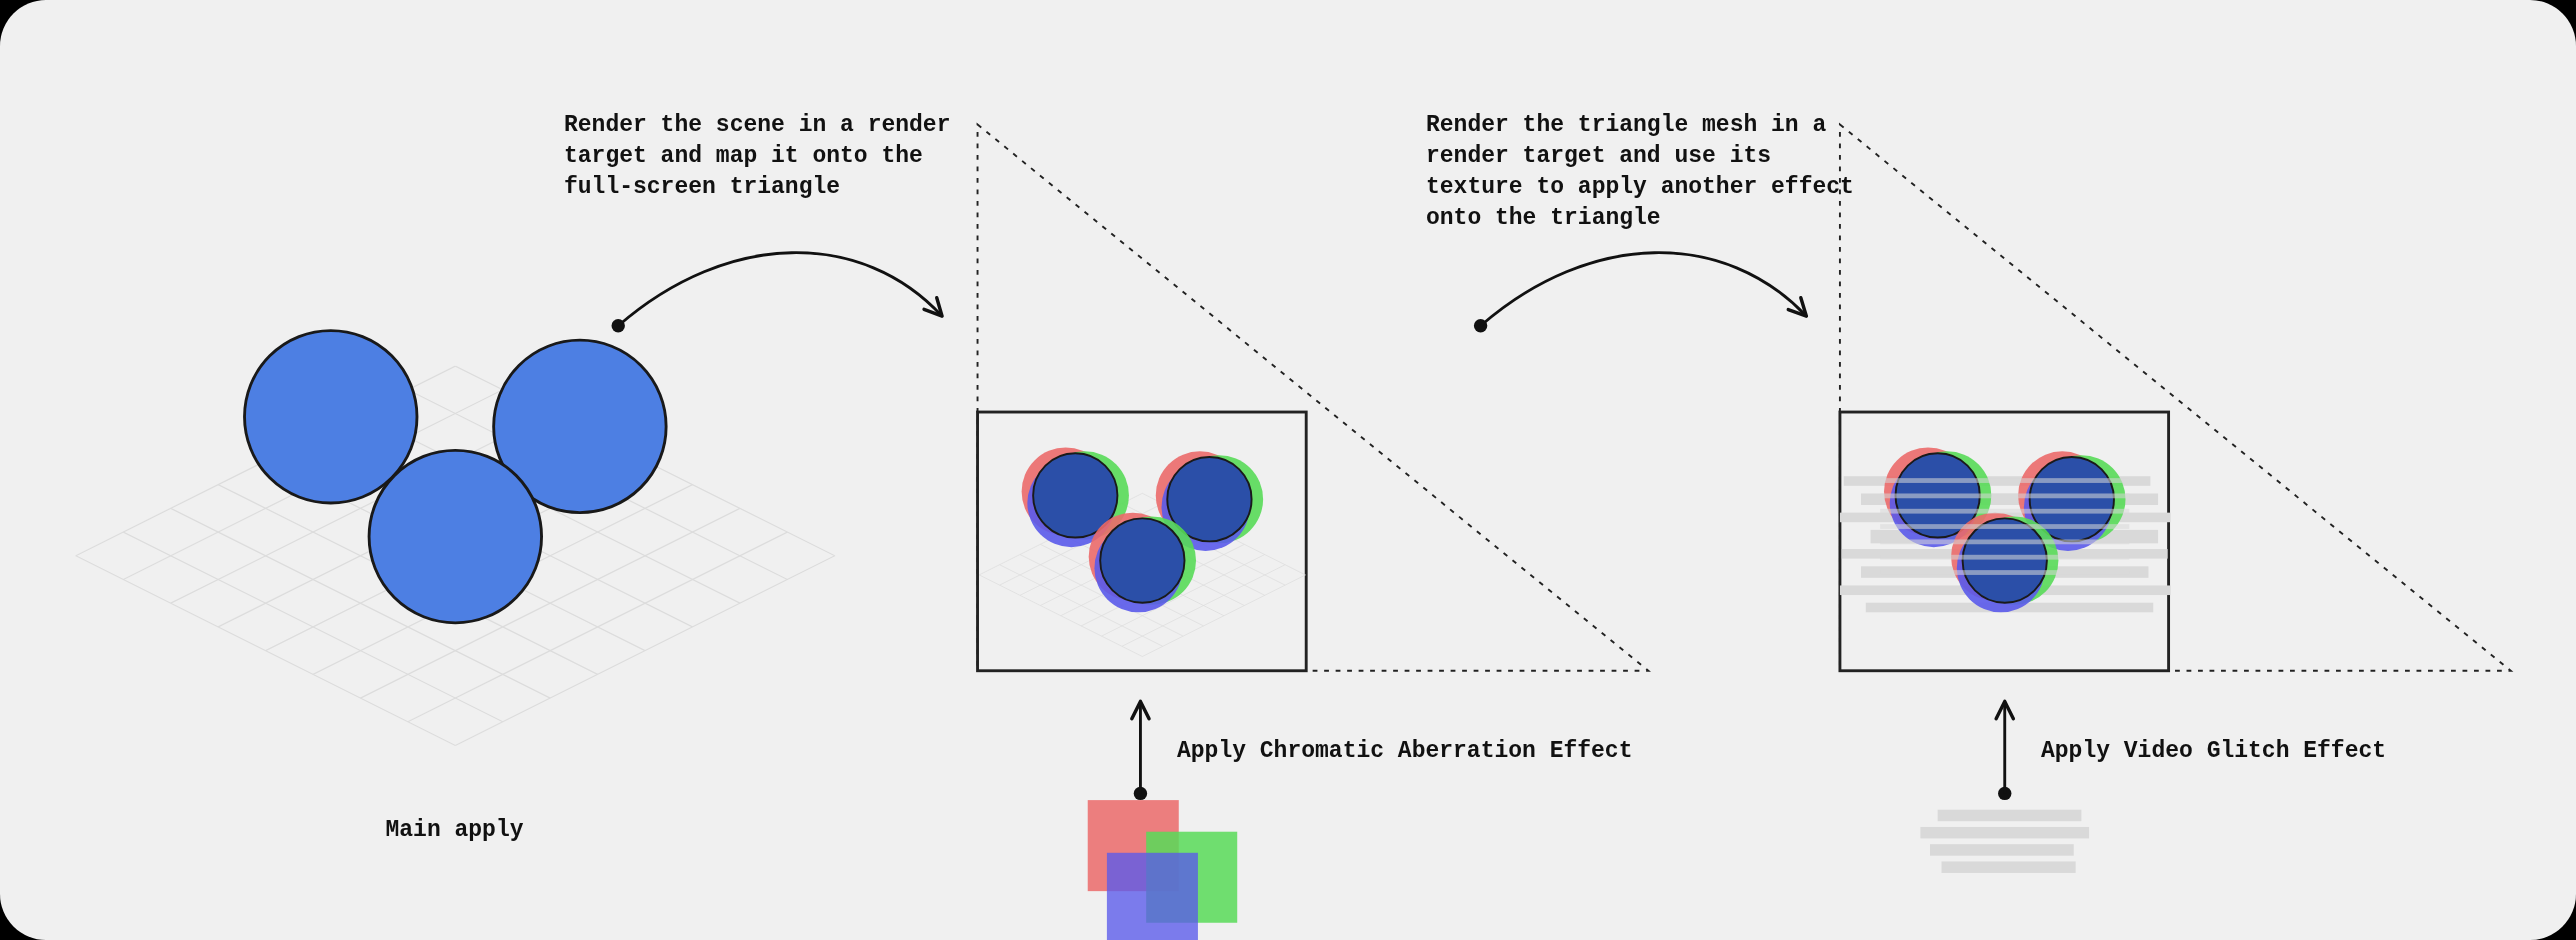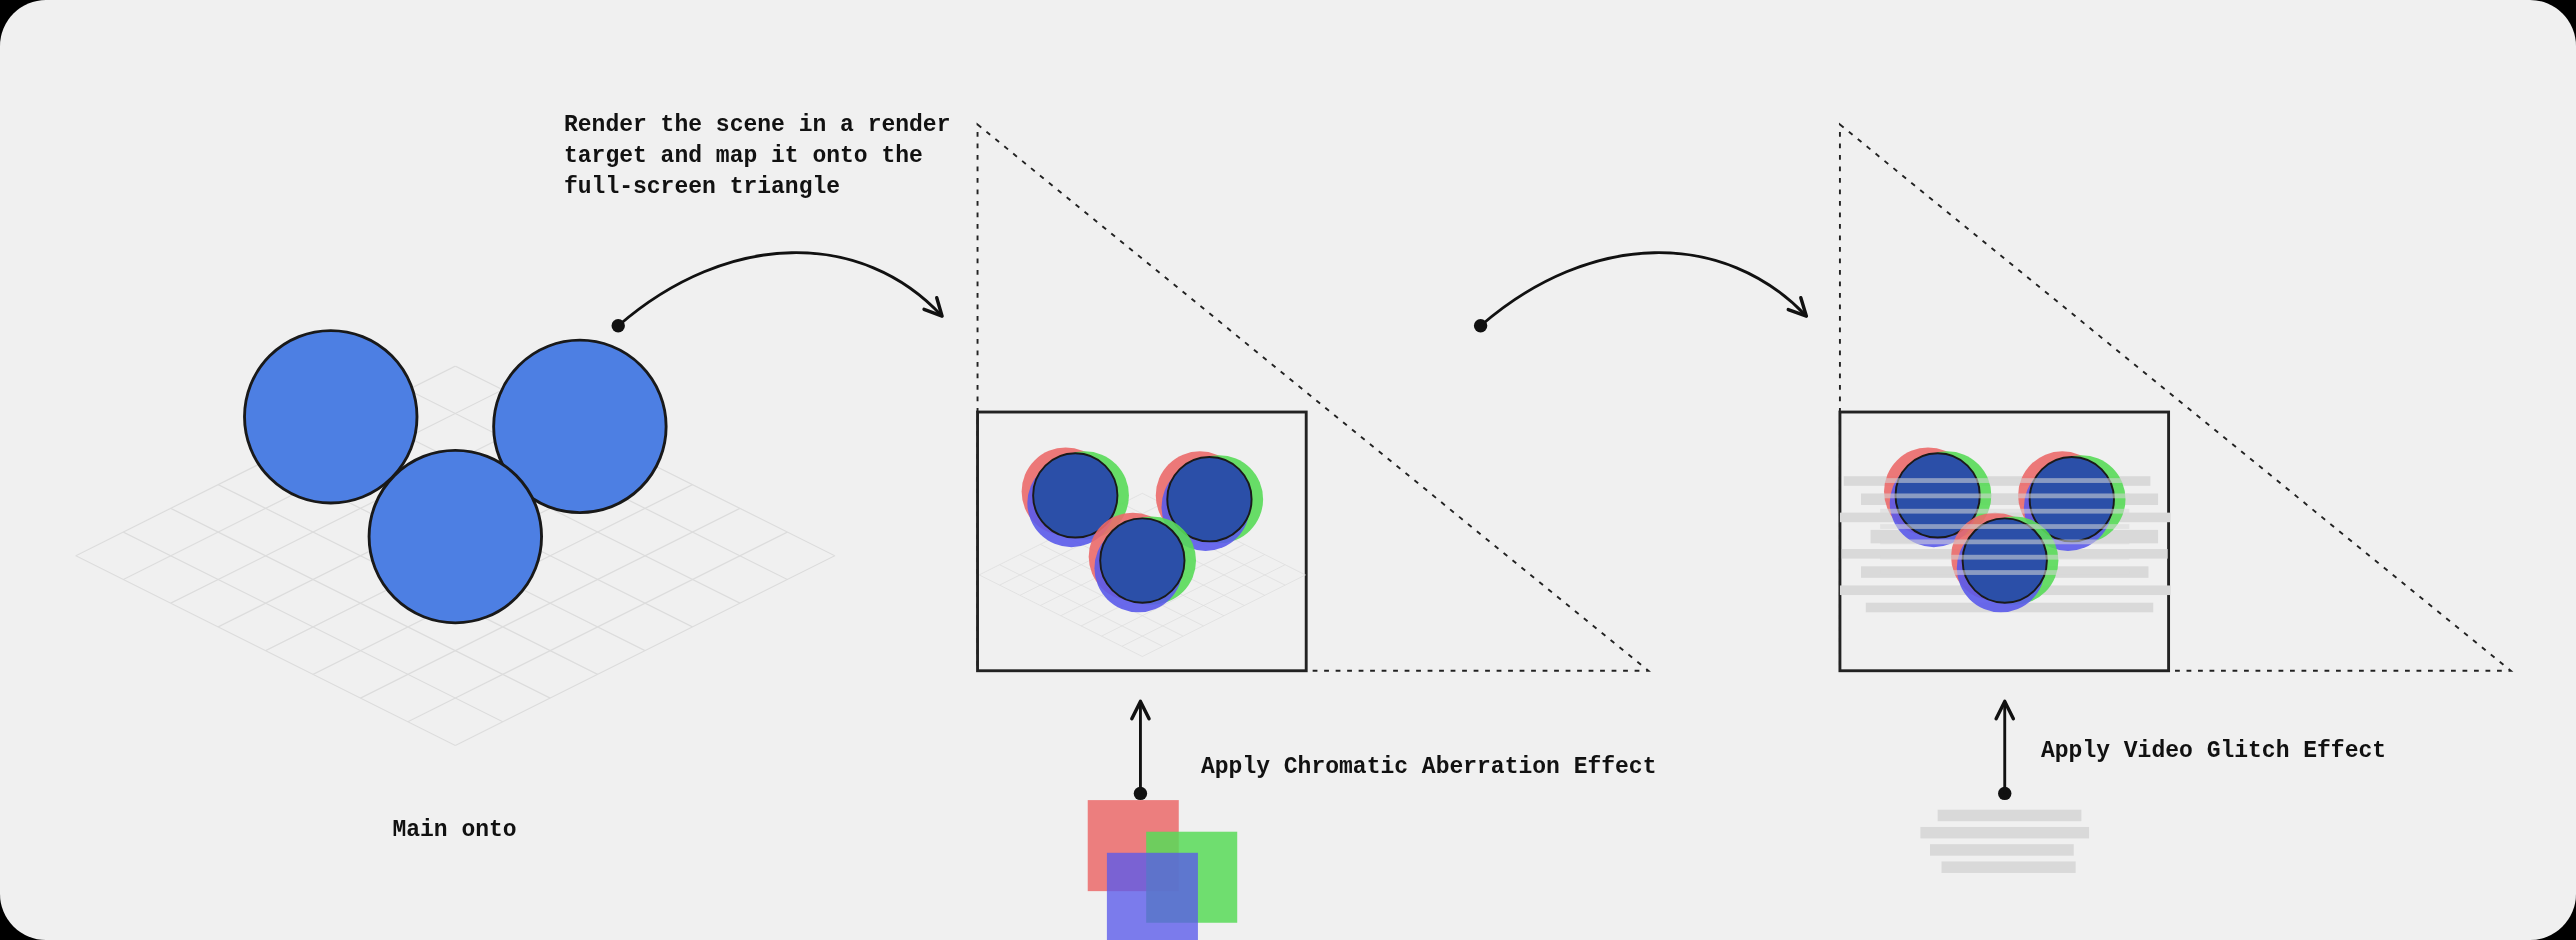--- a/index.html
+++ b/index.html
@@ -190,23 +190,24 @@
   <g>
     <circle cx="2092" cy="828" r="7" fill="#111"></circle>
     <line x1="2092" y1="828" x2="2092" y2="732" stroke="#111" stroke-width="3" marker-end="url(#arrowhead)"></line>
   </g>
 
   <g transform="translate(2092,875)">
     <use href="#glitch-bars-small"></use>
   </g>
 </svg>
 
-<div class="label centered" style="left:455px; top:815px;">Main onto</div>
+<div class="label centered" style="left:455px; top:815px;">Main apply</div>
 
 <div class="label" style="left:564px; top:110px; width:403px;">Render the scene in a render target and map it onto the full-screen triangle</div>
 
-
-<div class="label" style="left:1177px; top:752px;margin-left:24px;">Apply Chromatic Aberration Effect</div>
+<div class="label" style="left:1426px; top:110px; width:441px;">Render the triangle mesh in a render target and use its texture to apply another effect onto the triangle</div>
+
+<div class="label" style="left:1177px; top:736px;">Apply Chromatic Aberration Effect</div>
 
 <div class="label" style="left:2041px; top:736px;">Apply Video Glitch Effect</div>
 
 </div>
 
 
 </body></html>

